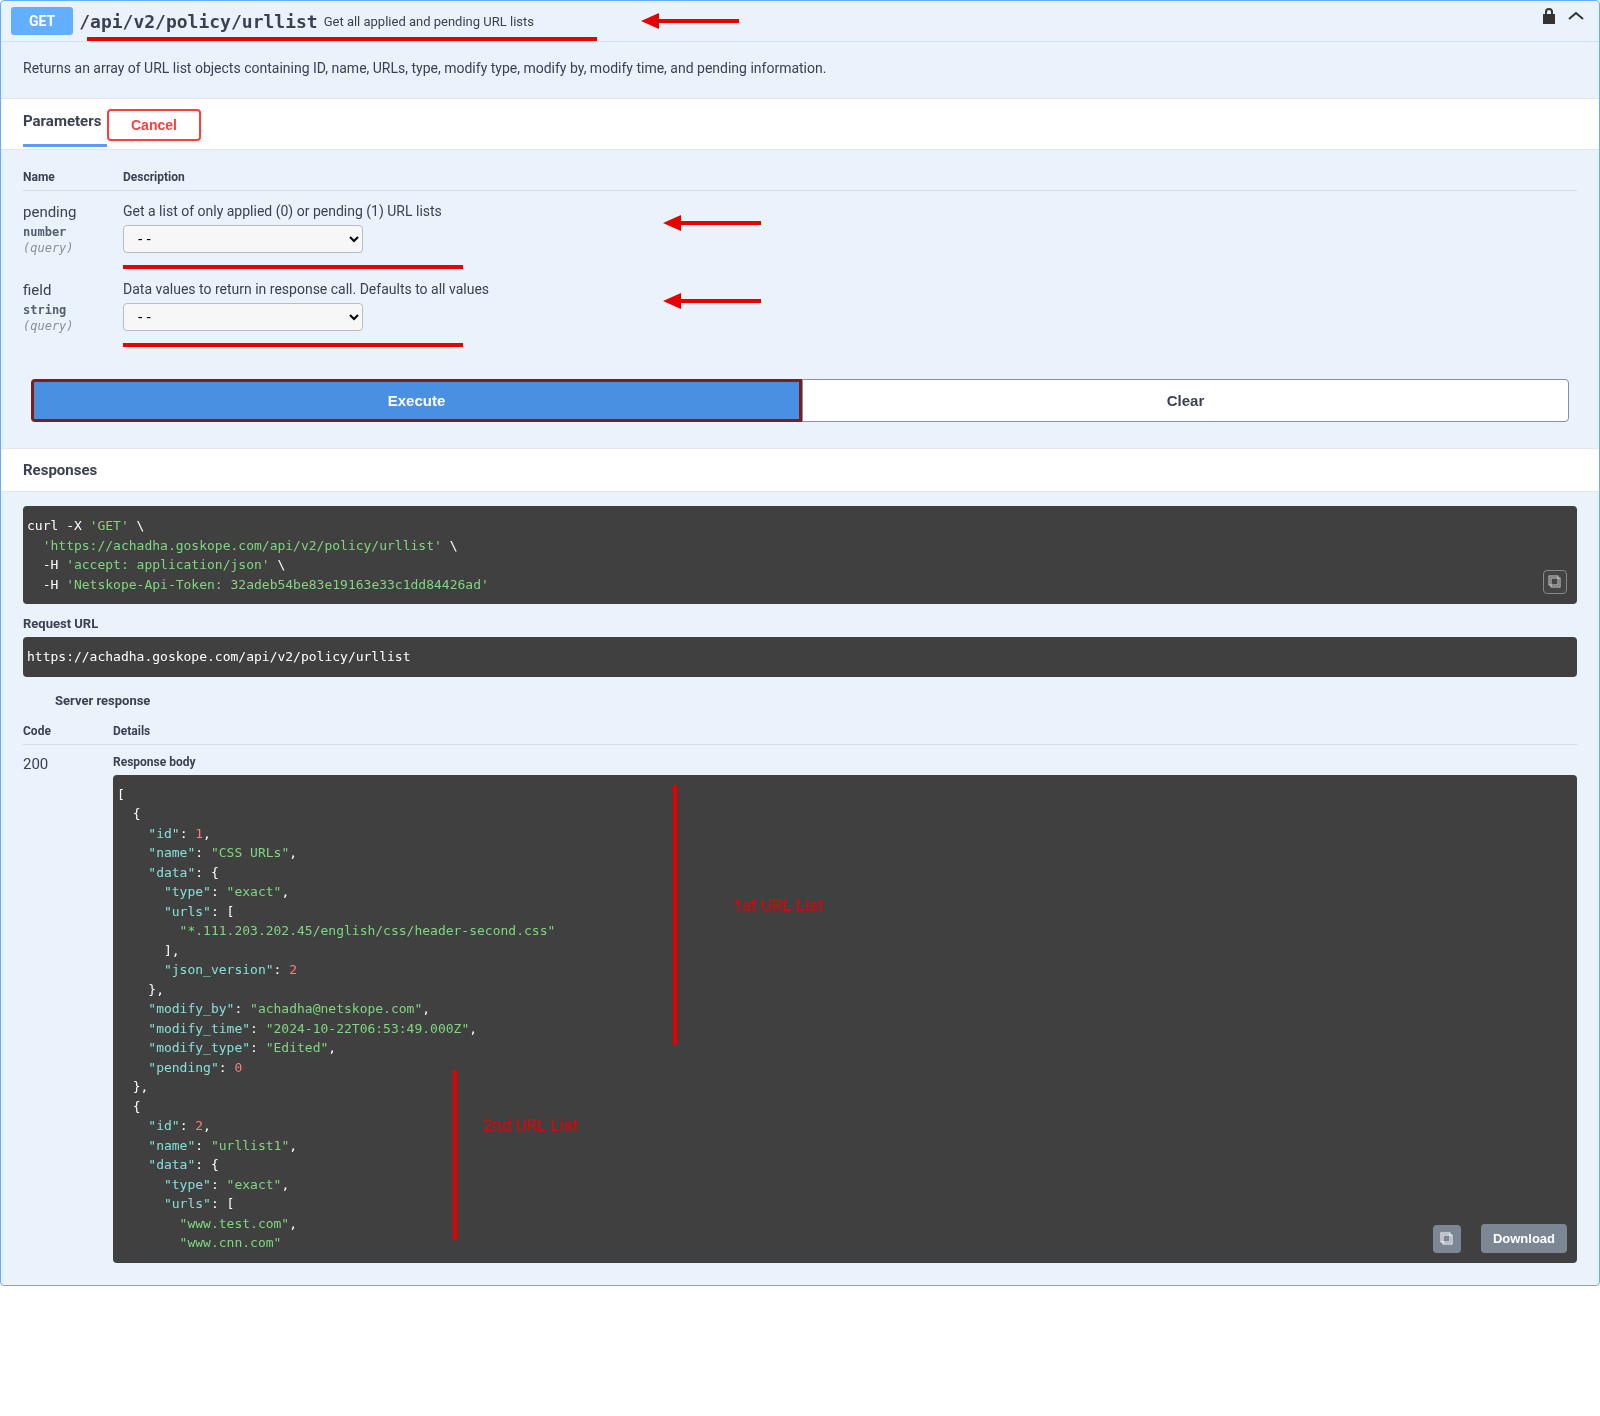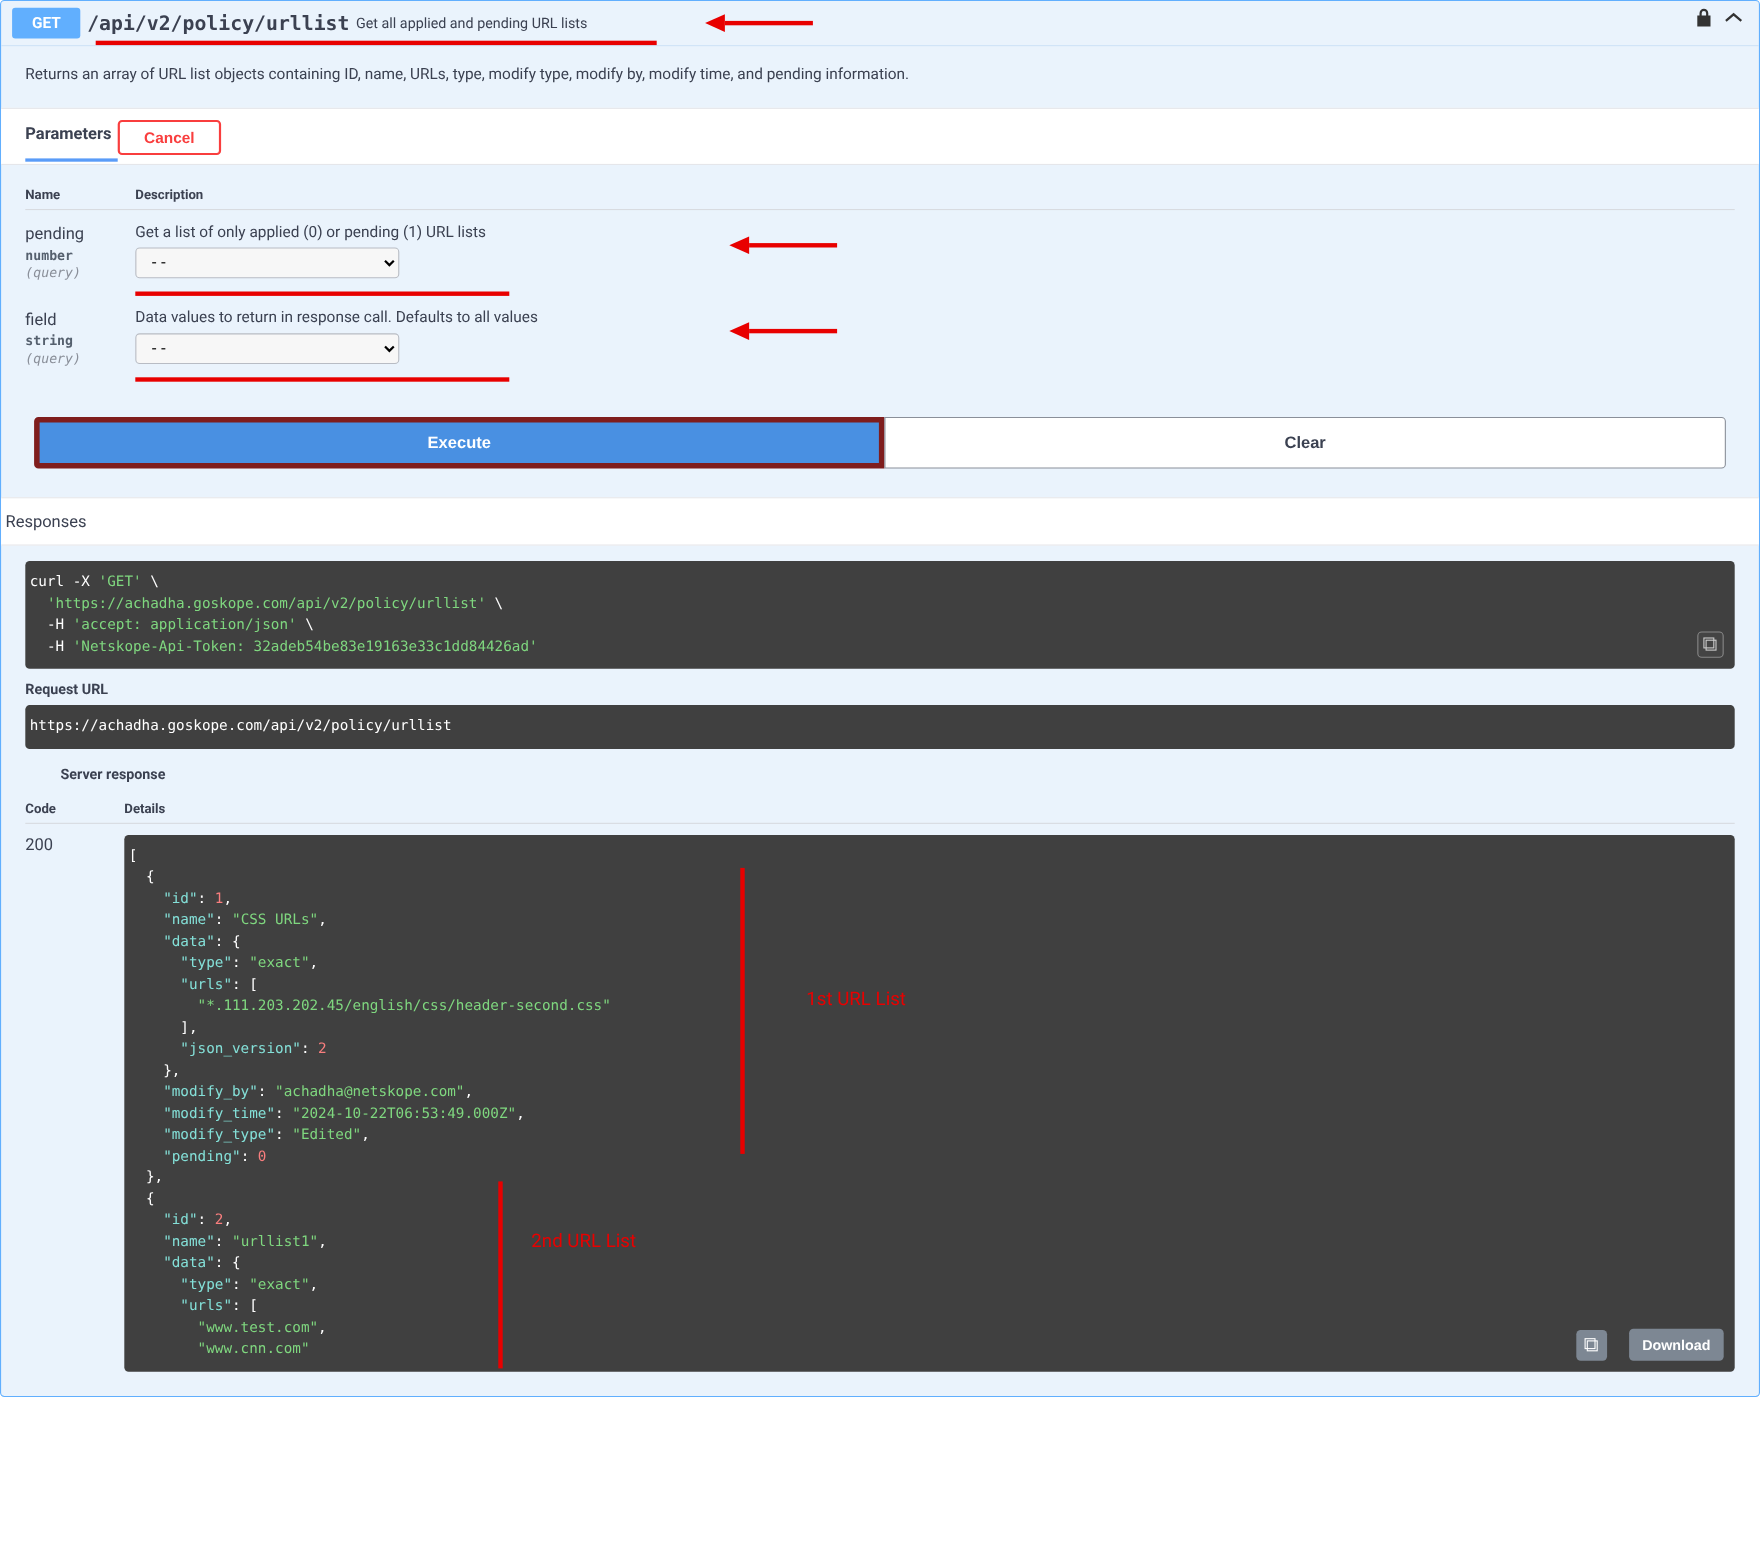--- a/index.html
+++ b/index.html
@@ -170,21 +170,21 @@
   }
   .btn-row {
     display: flex;
     padding: 10px 30px 26px;
     gap: 0;
   }
   .btn-exec {
     flex: 1;
     background: #4990e2;
     color: #fff;
-    border: 5px solid #7f1d1d;
+    border: 3px solid #7f1d1d;
     border-radius: 4px 0 0 4px;
     font-weight: 700;
     font-size: 15px;
     padding: 10px 0;
     cursor: pointer;
   }
   .btn-clear {
     flex: 1;
     background: #fff;
     color: #3b4151;
@@ -192,22 +192,22 @@
     border-radius: 0 4px 4px 0;
     font-weight: 700;
     font-size: 15px;
     padding: 10px 0;
     cursor: pointer;
   }
   .responses-bar {
     background: #fff;
     border: 1px solid #e5e6ea;
     border-left: none; border-right: none;
-    padding: 12px 4px;
-    font-weight: 400;
+    padding: 12px 22px;
+    font-weight: 700;
     font-size: 15px;
   }
   .resp-area { padding: 14px 22px 22px; position: relative; }
   .subhead { font-size: 13px; font-weight: 700; color: #3b4151; margin: 12px 0 6px; }
   .codebox {
     background: #404040;
     border-radius: 4px;
     color: #fff;
     font-family: ui-monospace, Menlo, Monaco, Consolas, monospace;
     font-size: 13px;
@@ -376,20 +376,21 @@
       <div class="subhead" style="margin-top:16px;margin-left:32px;">Server response</div>
 
       <div class="resp-table-head">
         <div class="code-col">Code</div>
         <div class="details-col">Details</div>
       </div>
 
       <div class="resp-row">
         <div class="code-val">200</div>
         <div class="details-col" style="position:relative;">
+          <div class="resp-body-label">Response body</div>
           <div class="codebox" style="min-height:480px;"><span class="c-w">[</span>
 <span class="c-w">  {</span>
 <span class="c-k">    "id"</span><span class="c-w">: </span><span class="c-r">1</span><span class="c-w">,</span>
 <span class="c-k">    "name"</span><span class="c-w">: </span><span class="c-g">"CSS URLs"</span><span class="c-w">,</span>
 <span class="c-k">    "data"</span><span class="c-w">: {</span>
 <span class="c-k">      "type"</span><span class="c-w">: </span><span class="c-g">"exact"</span><span class="c-w">,</span>
 <span class="c-k">      "urls"</span><span class="c-w">: [</span>
 <span class="c-g">        "*.111.203.202.45/english/css/header-second.css"</span>
 <span class="c-w">      ],</span>
 <span class="c-k">      "json_version"</span><span class="c-w">: </span><span class="c-r">2</span>

